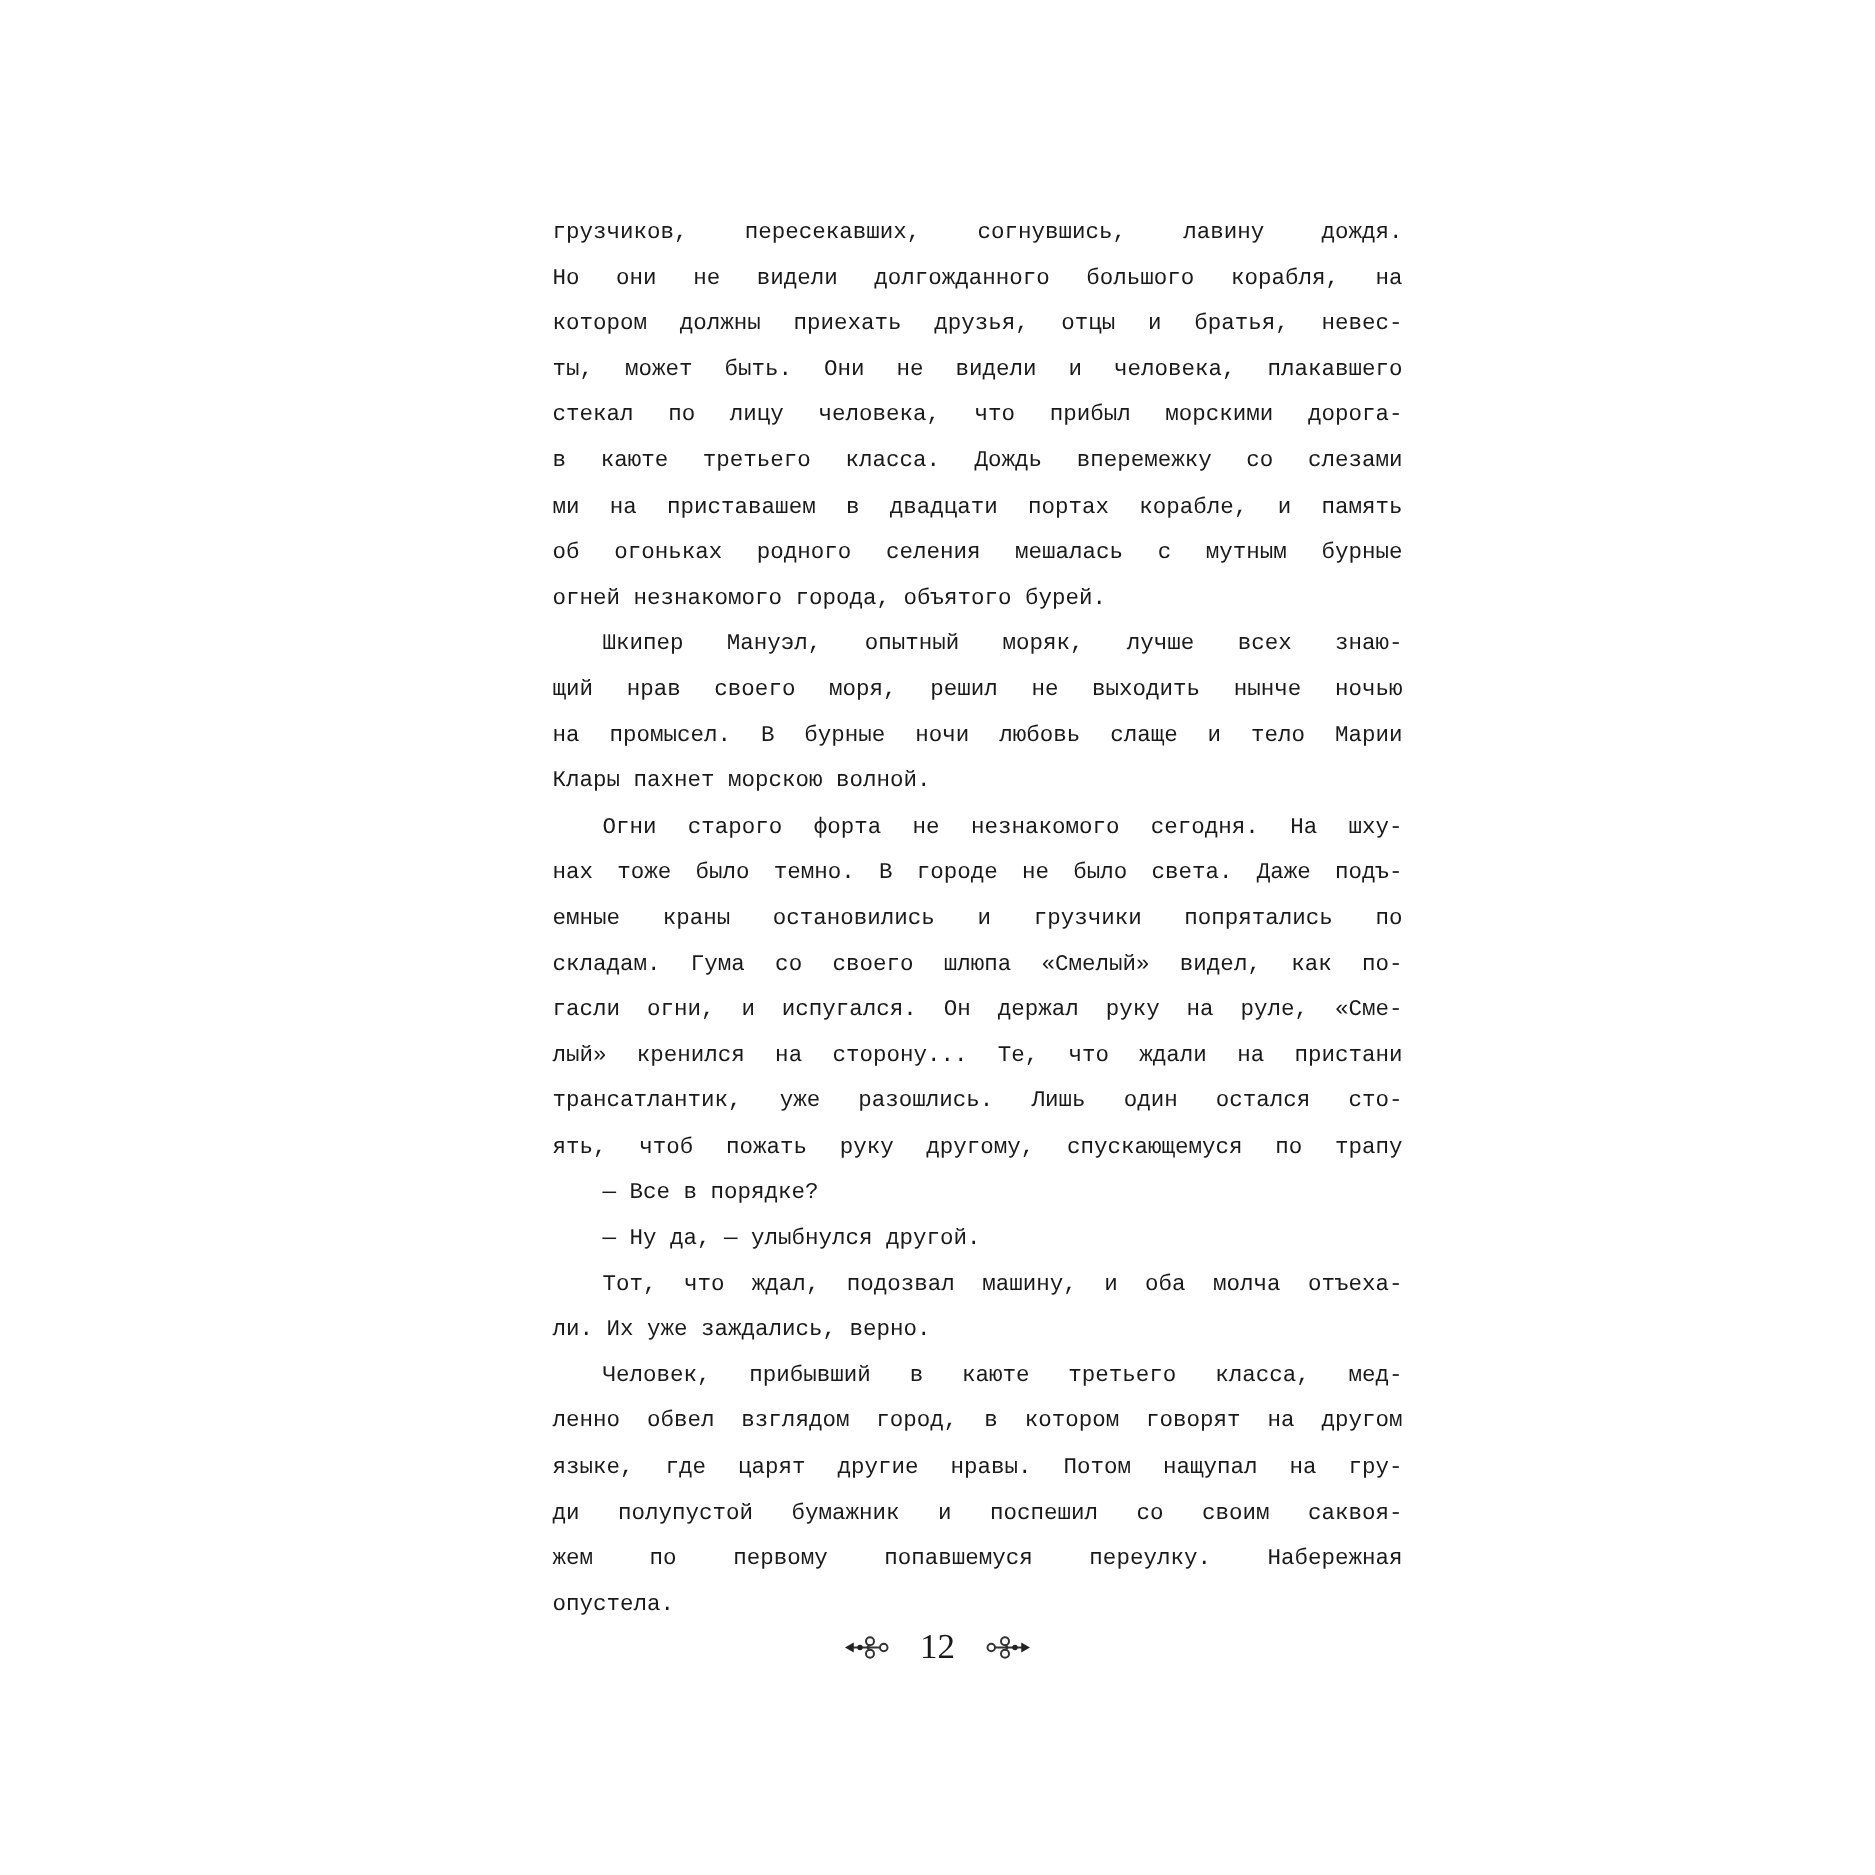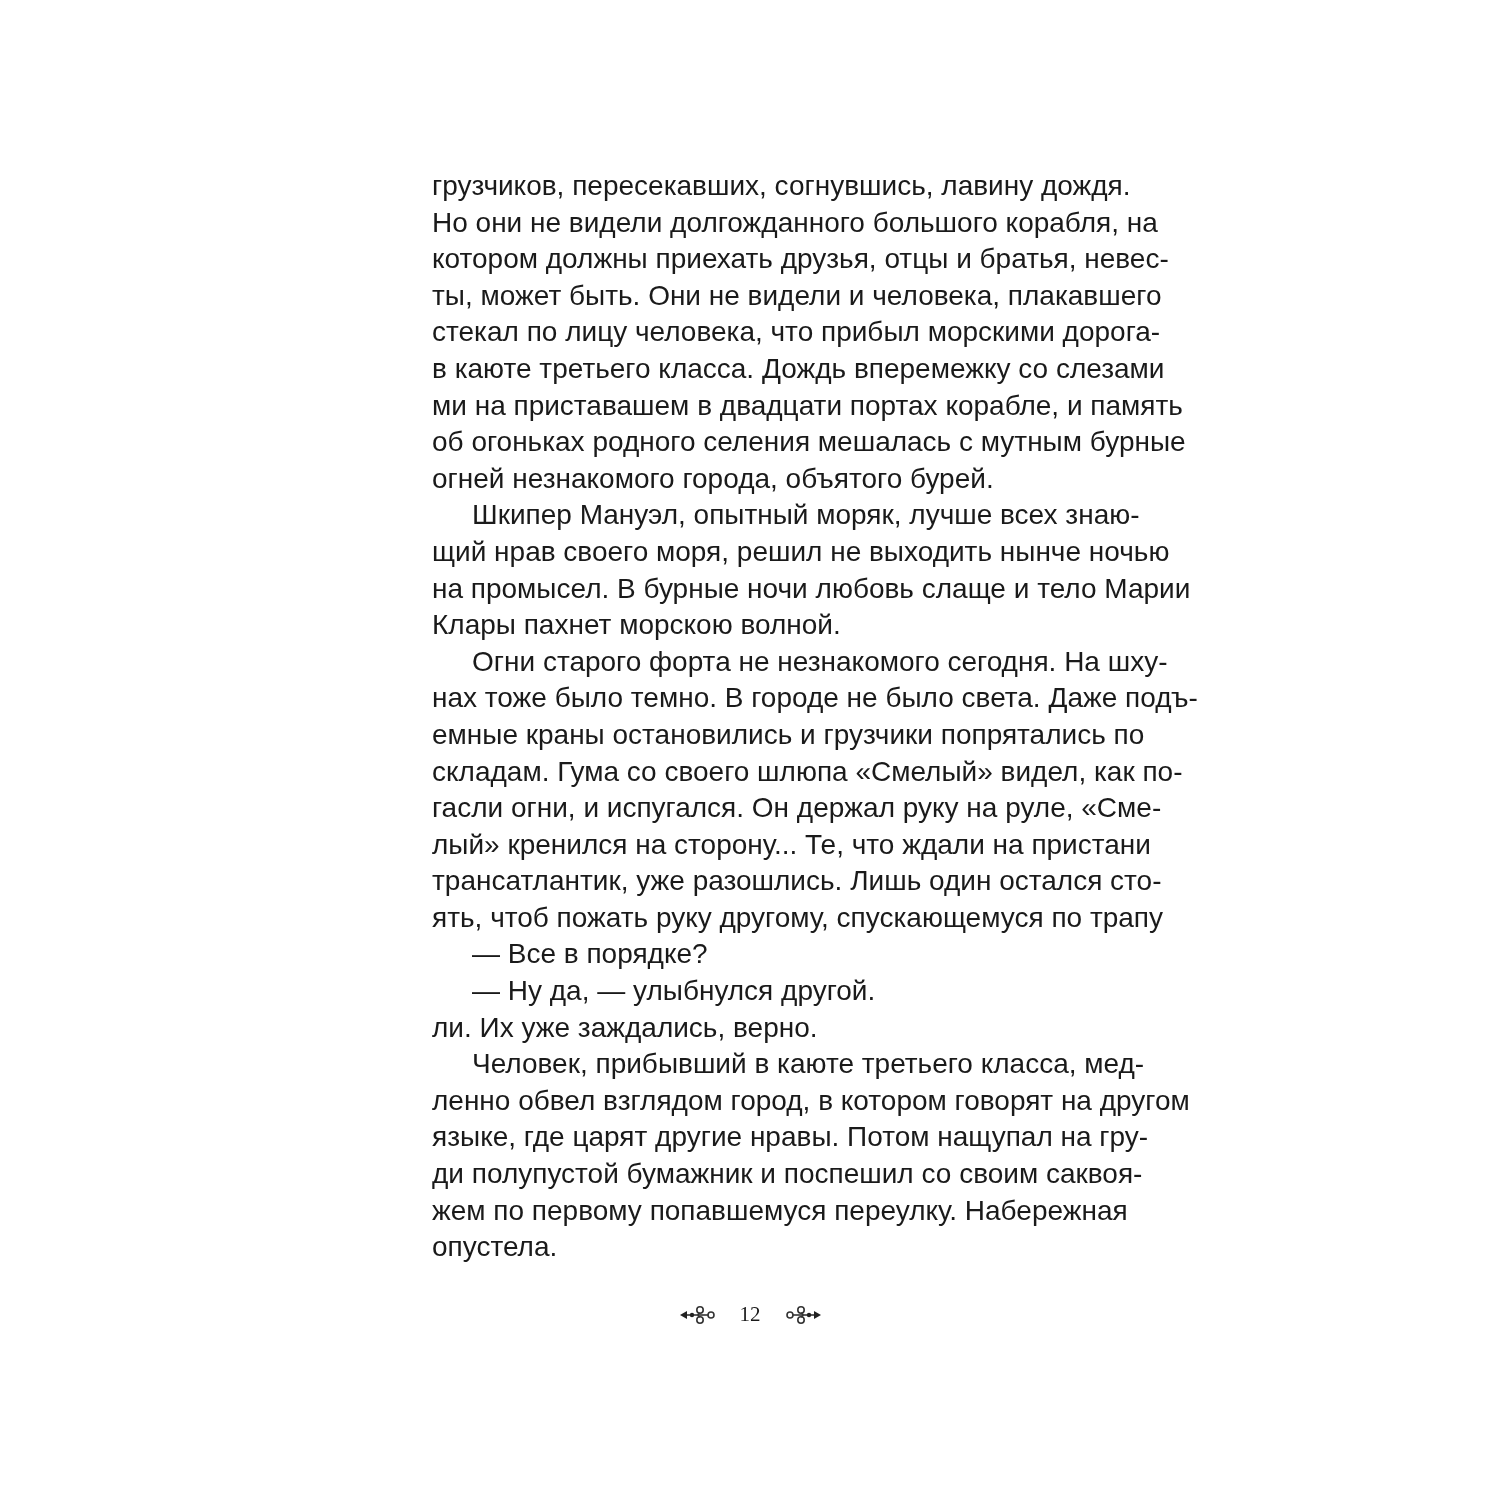--- a/index.html
+++ b/index.html
@@ -15,25 +15,25 @@
   }
   .page {
     position: absolute;
     left: 0; top: 0;
     width: 1500px;
     height: 1500px;
     background: #ffffff;
   }
   .text-block {
     position: absolute;
-    left: 432px;
+    left: 442px;
     top: 168px;
     width: 680px;
-    font-family: Liberation Sans, sans-serif;
-    font-size: 28px;
+    font-family: Liberation Mono, monospace;
+    font-size: 18px;
     line-height: 36.6px;
     color: #1a1a1a;
   }
   .line {
     display: block;
     white-space: nowrap;
     text-align: justify;
     text-align-last: justify;
     height: 36.6px;
   }
@@ -46,21 +46,21 @@
   .folio {
     position: absolute;
     top: 1302px;
     left: 0;
     width: 1500px;
     display: flex;
     justify-content: center;
     align-items: center;
     gap: 18px;
     font-family: "Liberation Serif", "DejaVu Serif", serif;
-    font-size: 21px;
+    font-size: 28px;
     color: #1a1a1a;
   }
   .ornament {
     display: inline-block;
     width: 44px;
     height: 24px;
   }
   .ornament svg { display: block; }
 </style>
 </head>
@@ -101,20 +101,21 @@
 
     <div>
       <span class="line indent last">— Все в порядке?</span>
     </div>
 
     <div>
       <span class="line indent last">— Ну да, — улыбнулся другой.</span>
     </div>
 
     <div>
+      <span class="line indent">Тот, что ждал, подозвал машину, и оба молча отъеха-</span>
       <span class="line last">ли. Их уже заждались, верно.</span>
     </div>
 
     <div>
       <span class="line indent">Человек, прибывший в каюте третьего класса, мед-</span>
       <span class="line">ленно обвел взглядом город, в котором говорят на другом</span>
       <span class="line">языке, где царят другие нравы. Потом нащупал на гру-</span>
       <span class="line">ди полупустой бумажник и поспешил со своим саквоя-</span>
       <span class="line">жем по первому попавшемуся переулку. Набережная</span>
       <span class="line last">опустела.</span>

